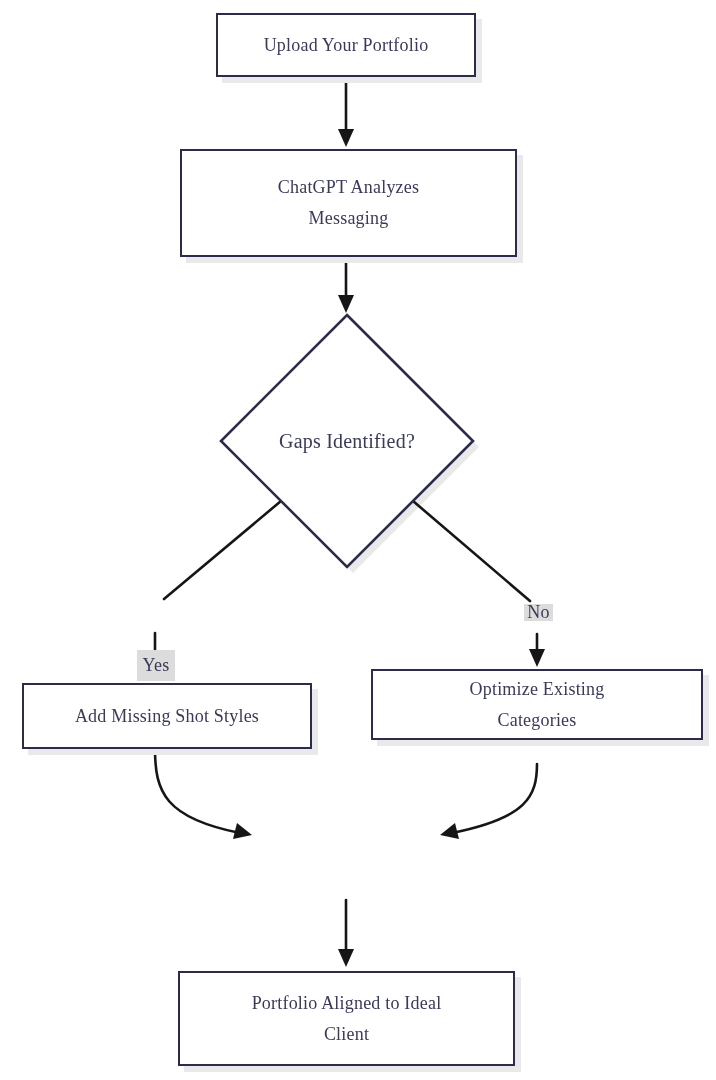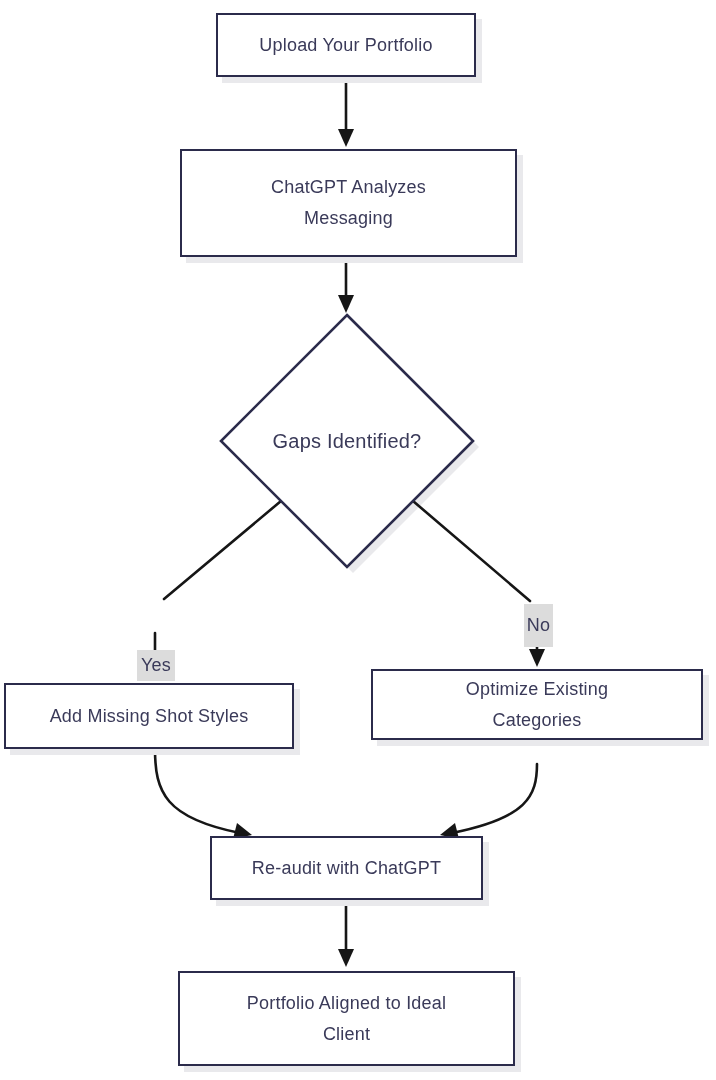--- a/index.html
+++ b/index.html
@@ -10,21 +10,21 @@
     --shadow:#e9e9ec;
     --label-bg:#dcdcdc;
     --background:#ffffff;
   }
   *{margin:0;padding:0;box-sizing:border-box;}
   html,body{background:var(--background);}
   .canvas{
     position:relative;
     width:716px;height:1080px;
     background:var(--background);
-    font-family:Liberation Sans, sans-serif;
+    font-family:Liberation Serif, serif;
     color:var(--text);
     overflow:hidden;
     border-radius:28px;
   }
   svg.edges{position:absolute;left:0;top:0;width:716px;height:1080px;}
   .edge{stroke:var(--edge);stroke-width:2.6;fill:none;stroke-linecap:round;}
   .arrowhead{fill:var(--edge);stroke:none;}
   .diamond-shadow{fill:var(--shadow);stroke:none;}
   .diamond-main{fill:var(--node-fill);stroke:var(--node-border);stroke-width:2.6;}
   .node{
@@ -87,25 +87,24 @@
 
   <div class="node" style="left:216px;top:13px;width:260px;height:64px;">Upload Your Portfolio</div>
 
   <div class="node" style="left:180px;top:149px;width:337px;height:108px;">ChatGPT Analyzes
 Messaging</div>
 
   <div class="diamond-label" style="left:247px;top:426px;width:200px;height:30px;">Gaps Identified?</div>
 
   <div class="edge-label" style="left:137px;top:602px;width:38px;height:31px;margin-top:48px;">Yes</div>
 
-  <div class="edge-label" style="left:524px;top:604px;width:29px;height:43px;text-align:right;">No</div>
+  <div class="edge-label" style="left:524px;top:604px;width:29px;height:17px;text-align:right;">No</div>
 
-  <div class="node" style="left:4px;top:683px;width:290px;height:66px;">Add Missing Shot Styles</div>
+  <div class="node" style="left:22px;top:683px;width:290px;height:66px;">Add Missing Shot Styles</div>
 
   <div class="node" style="left:371px;top:669px;width:332px;height:71px;">Optimize Existing
 Categories</div>
 
-  <div class="node" style="left:210px;top:836px;width:273px;height:64px;">Re-audit with ChatGPT</div>
 
   <div class="node" style="left:178px;top:971px;width:337px;height:95px;">Portfolio Aligned to Ideal
 Client</div>
 
 </div>
 
 </body></html>

